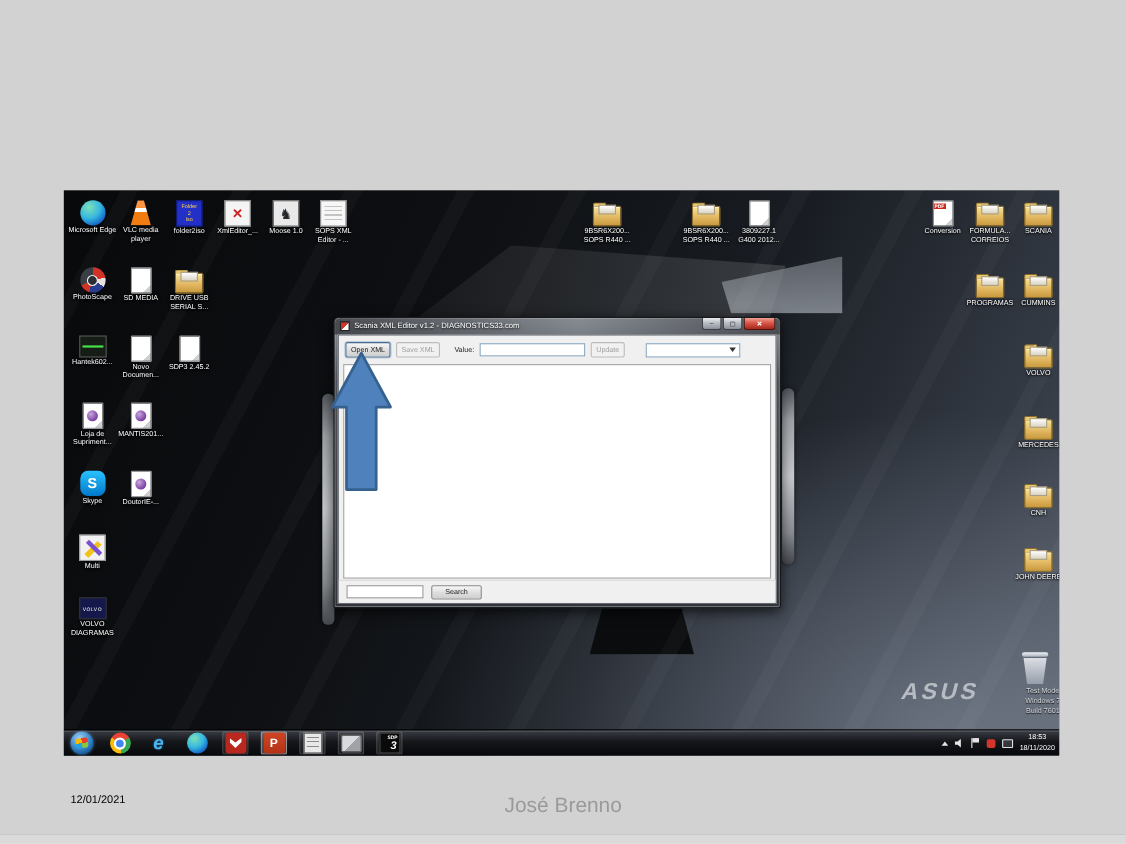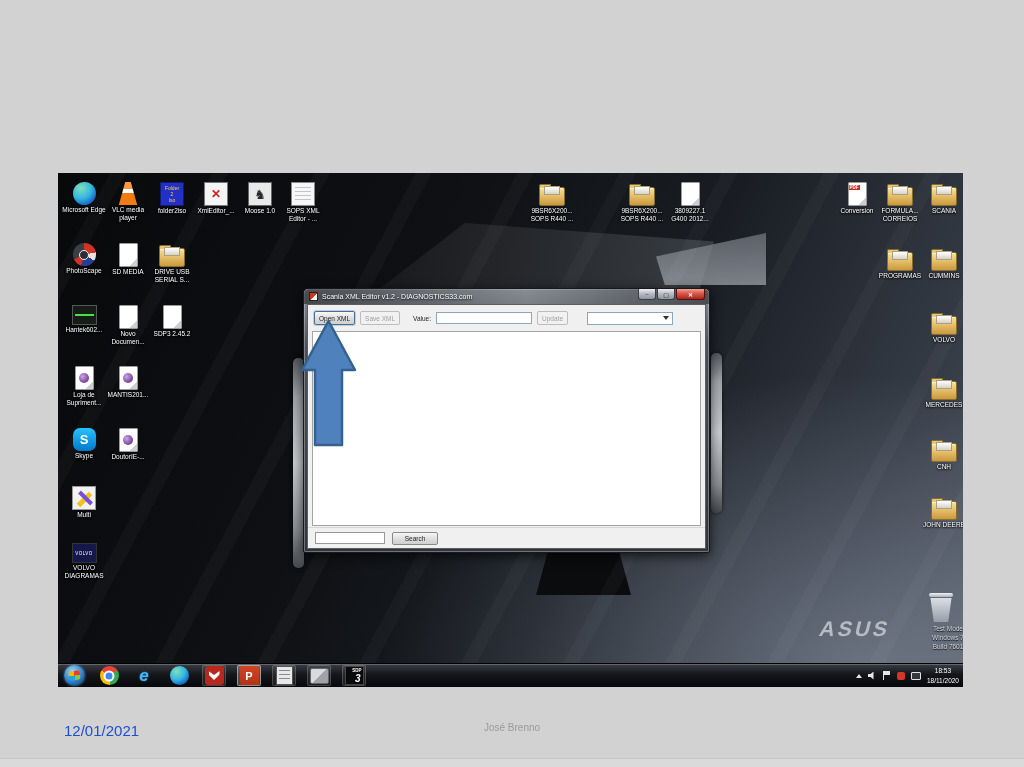--- a/index.html
+++ b/index.html
@@ -1,22 +1,22 @@
 <!DOCTYPE html>
 <html><head>
 <meta charset="utf-8">
 <style>
   * { margin:0; padding:0; box-sizing:border-box; }
   body { background:#ffffff; font-family:"Liberation Sans", sans-serif; }
   .slide { position:relative; width:1024px; height:767px; background:#d2d2d2; overflow:hidden; }
   .slide-bottom { position:absolute; left:0; right:0; bottom:0; height:9px; background:#dadada; border-top:1px solid #c6c6c6; }
 
   
-  .footer-date { position:absolute; left:64px; top:722px; font-size:15px; color:#1d4ed8; }
-  .footer-author { position:absolute; left:0; right:0; top:722px; text-align:center; font-size:10px; color:#9a9a9a; }
+  .footer-date { position:absolute; left:64px; top:722px; font-size:10px; color:#000000; }
+  .footer-author { position:absolute; left:0; right:0; top:722px; text-align:center; font-size:19px; color:#9a9a9a; }
 
   
   .desktop { position:absolute; left:58px; top:173px; width:905px; height:514px; overflow:hidden;
     background:
       radial-gradient(ellipse at 88% 96%, rgba(150,160,178,0.50), transparent 42%),
       linear-gradient(115deg, #08090b 0%, #0e1013 35%, #191d23 60%, #343a44 84%, #4d545f 100%);
   }
   .streaks { position:absolute; inset:0;
     background:repeating-linear-gradient(118deg, transparent 0 46px, rgba(255,255,255,0.028) 46px 60px, transparent 60px 90px);
     pointer-events:none; }

